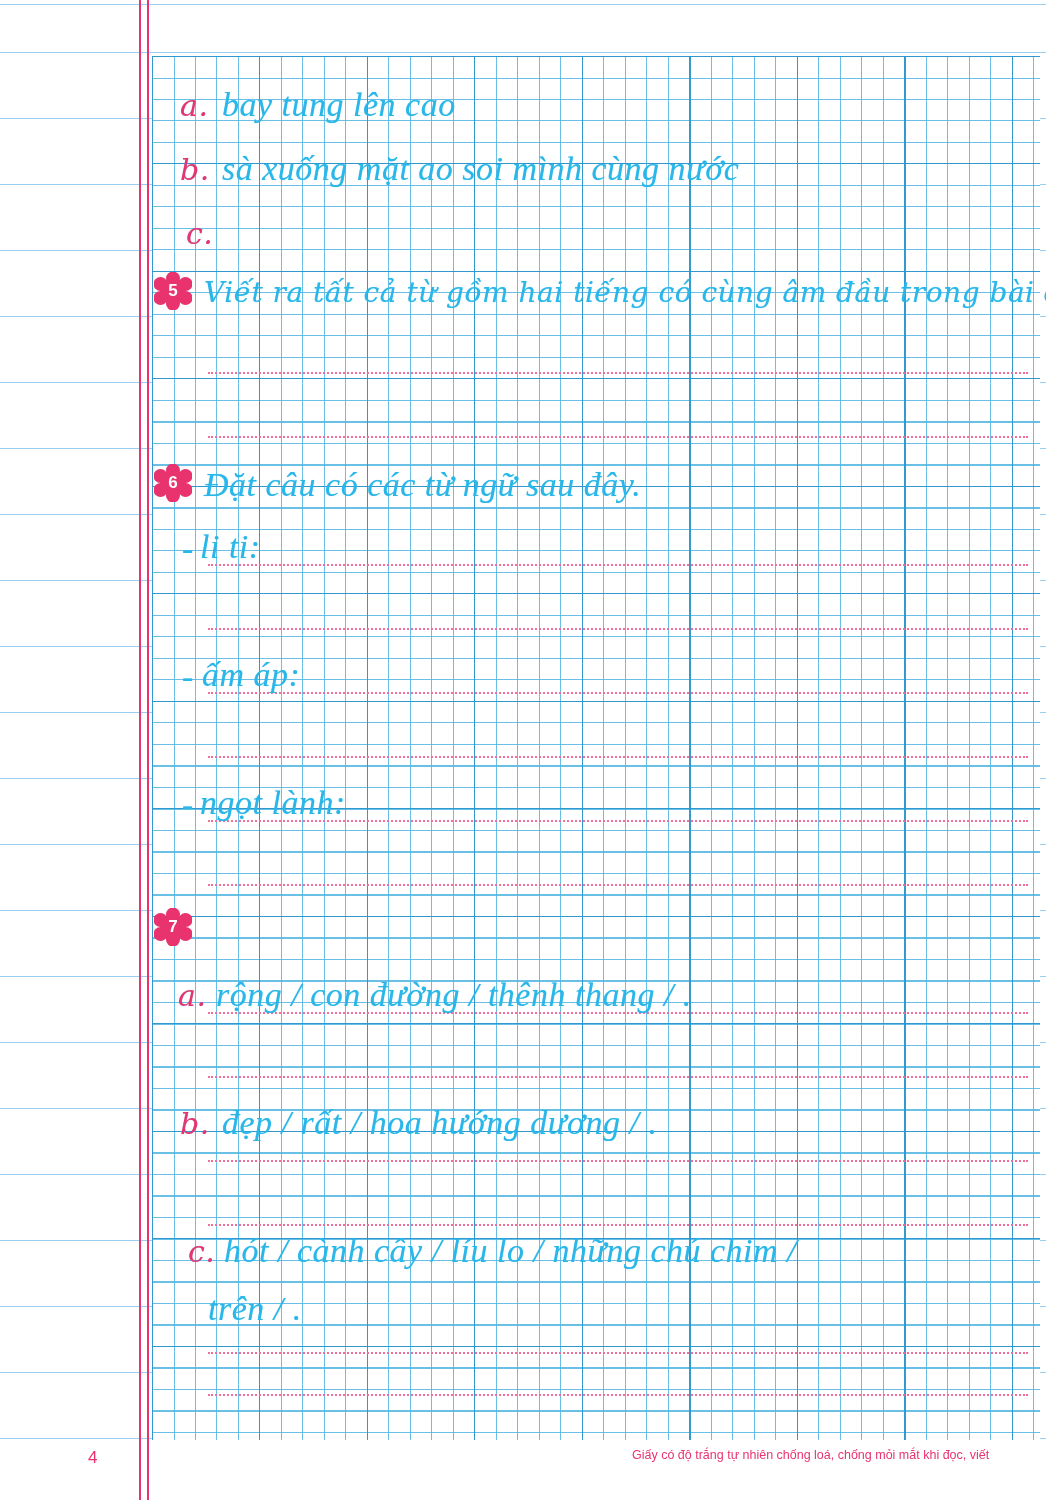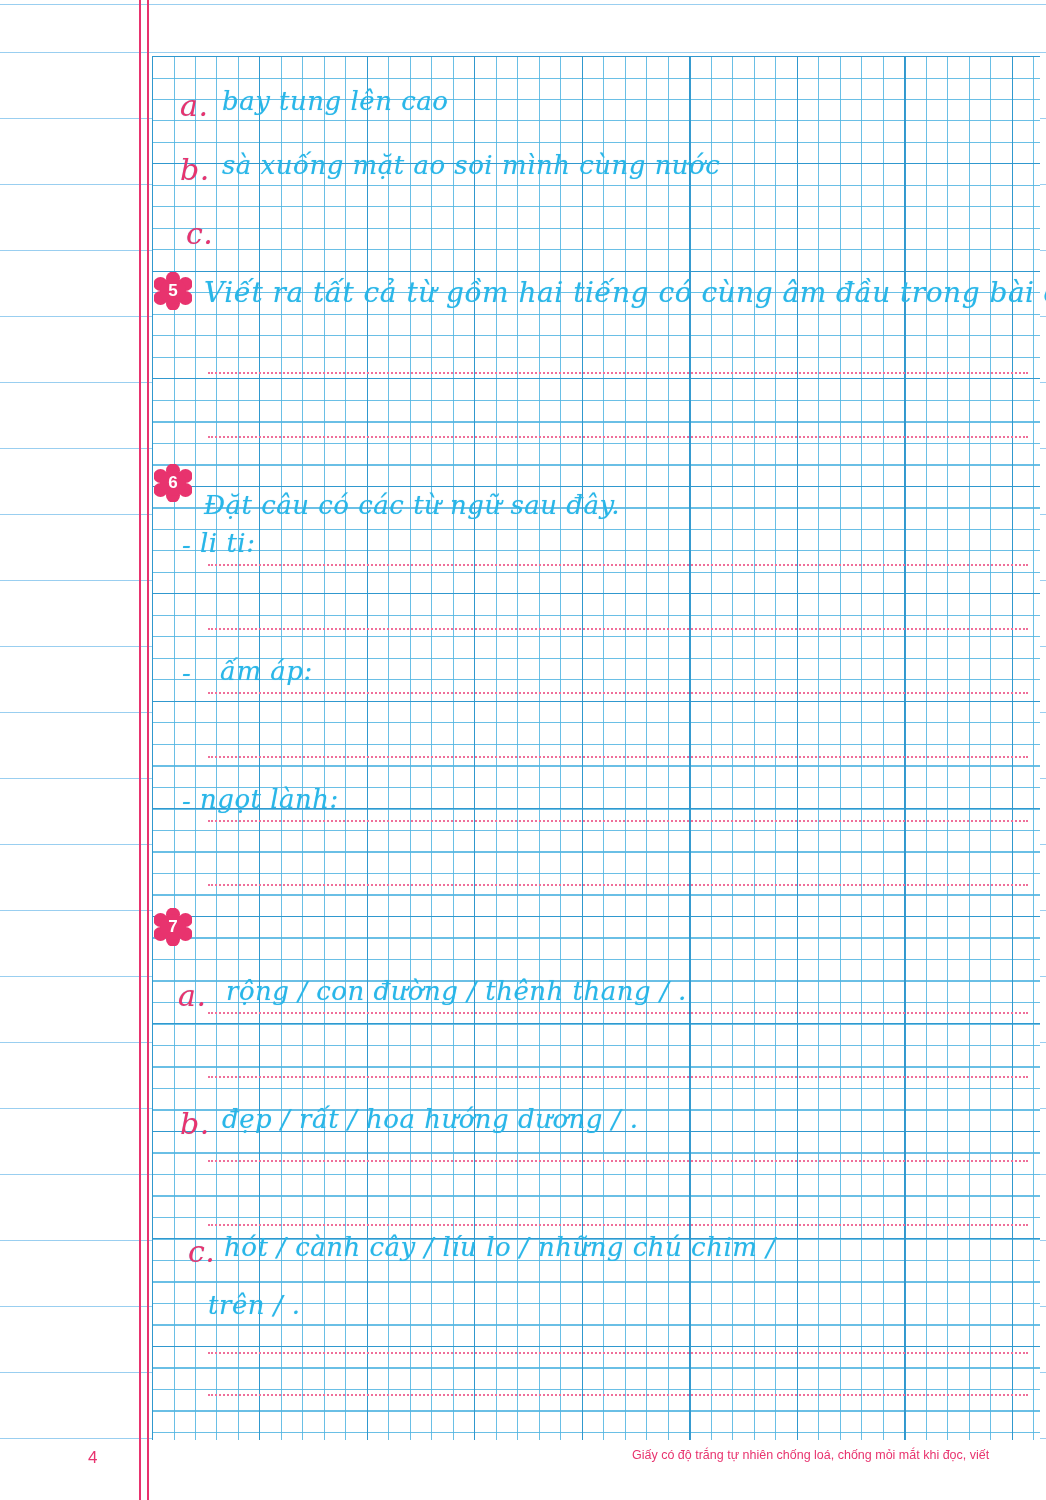--- a/index.html
+++ b/index.html
@@ -87,21 +87,21 @@
   .hand {
     position: absolute;
     z-index: 6;
     color: #29b6e8;
     font-family: "DejaVu Serif", serif;
     font-style: italic;
     white-space: nowrap;
     letter-spacing: 0.5px;
     text-shadow: 0 0 1px rgba(41,182,232,0.45);
   }
-  .hand.s1 { font-size: 26px; }
+  .hand.s1 { font-size: 34px; font-family: Liberation Serif, serif; }
   .hand.s2 { font-size: 28px; }
   .hand.letter {
     color: #29b6e8;
     font-size: 30px;
   }
   .hand.pink { color: #e8336e; }
 
   
   .badge {
     position: absolute;
@@ -205,48 +205,48 @@
           <circle cx="31.5" cy="12" r="7"></circle>
         <circle cx="31.5" cy="26" r="7"></circle>
           <circle cx="19" cy="31.5" r="7"></circle>
         <circle cx="6.5" cy="26" r="7"></circle>
           <circle cx="6.5" cy="12" r="7"></circle>
         <circle cx="19" cy="19" r="13"></circle>
       </g>
     </svg>
     <span>6</span>
   </div>
-  <div class="hand s1" style="left:204px; top:466px;margin-top:24px;">Đặt câu có các từ ngữ sau đây.</div>
+  <div class="hand s1" style="left:204px; top:466px;">Đặt câu có các từ ngữ sau đây.</div>
 
   <div class="hand s1" style="left:182px; top:530px;">-</div>
   <div class="hand s1" style="left:200px; top:528px;">li ti:</div>
 
   <div class="hand s1" style="left:182px; top:658px;">-</div>
-  <div class="hand s1" style="left:220px; top:656px;">ấm áp:</div>
+  <div class="hand s1" style="left:202px; top:656px;">ấm áp:</div>
 
   <div class="hand s1" style="left:182px; top:786px;">-</div>
   <div class="hand s1" style="left:200px; top:784px;">ngọt lành:</div>
 
   <div class="badge" style="left:154px; top:908px;">
     <svg class="flower" viewBox="0 0 38 38">
       <g fill="#e8336e">
         <circle cx="19" cy="6.5" r="7"></circle>
           <circle cx="31.5" cy="12" r="7"></circle>
         <circle cx="31.5" cy="26" r="7"></circle>
           <circle cx="19" cy="31.5" r="7"></circle>
         <circle cx="6.5" cy="26" r="7"></circle>
           <circle cx="6.5" cy="12" r="7"></circle>
         <circle cx="19" cy="19" r="13"></circle>
       </g>
     </svg>
     <span>7</span>
   </div>
 
   <div class="hand letter pink" style="left:178px; top:978px;">a.</div>
-  <div class="hand s1" style="left:216px; top:976px;margin-left:10px;">rộng / con đường / thênh thang / .</div>
+  <div class="hand s1" style="left:216px; top:976px;">rộng / con đường / thênh thang / .</div>
 
   <div class="hand letter pink" style="left:180px; top:1106px;">b.</div>
   <div class="hand s1" style="left:222px; top:1104px;">đẹp / rất / hoa hướng dương / .</div>
 
   <div class="hand letter pink" style="left:188px; top:1234px;">c.</div>
   <div class="hand s1" style="left:224px; top:1232px;">hót / cành cây / líu lo / những chú chim /</div>
 
   <div class="hand s1" style="left:208px; top:1290px;">trên / .</div>
 
   <div class="page-number">4</div>

